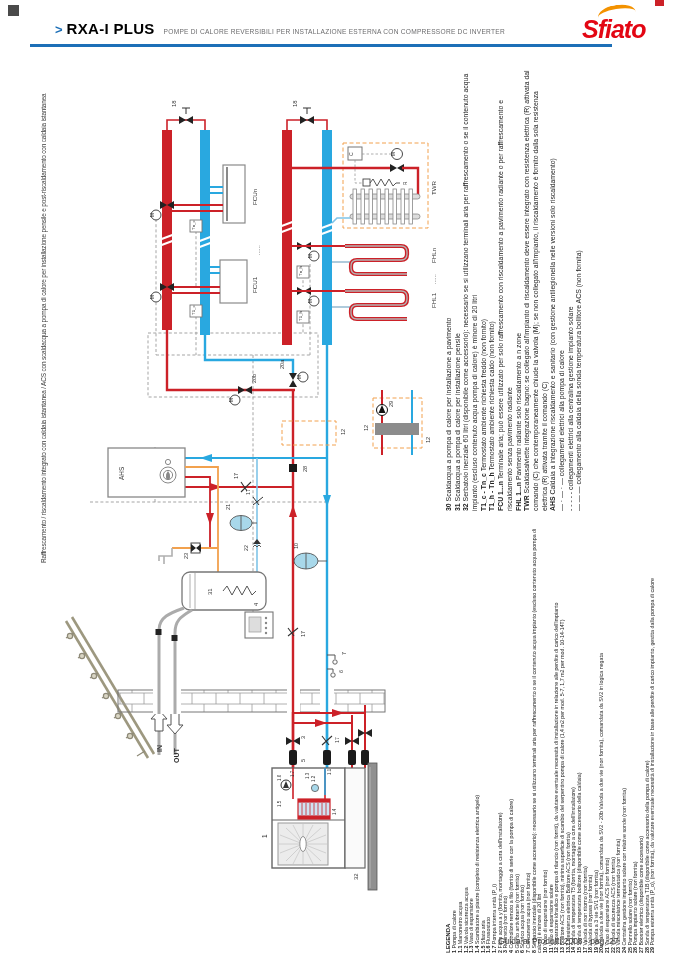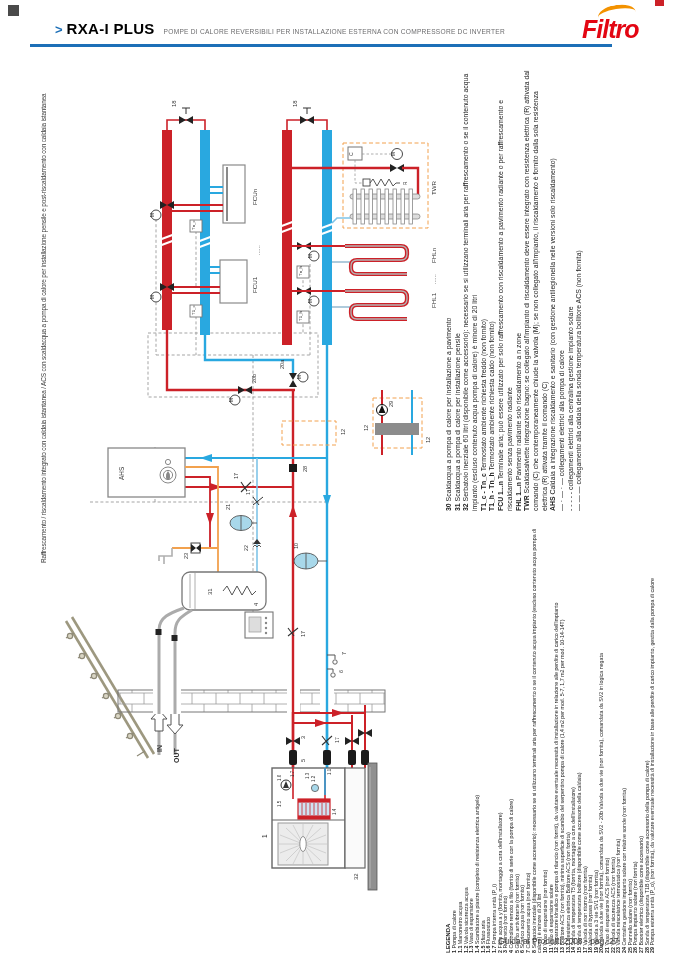--- a/index.html
+++ b/index.html
@@ -47,21 +47,21 @@
   <div class="mark-tr"></div>
 
   <div class="header">
     <span class="hdr-arrow">&gt;</span>
     <span class="hdr-title">RXA-I PLUS</span>
     <span class="hdr-sub">POMPE DI CALORE REVERSIBILI PER INSTALLAZIONE ESTERNA CON COMPRESSORE DC INVERTER</span>
   </div>
   <div class="hdr-rule"></div>
   <div class="logo">
     <span class="logo-arc"></span>
-    <span class="logo-text">Filtro</span>
+    <span class="logo-text">Sfiato</span>
   </div>
 
   <div class="side-text">Raffrescamento / riscaldamento integrato con caldaia istantanea / ACS con scaldacqua a pompa di calore per installazione pensile e post-riscaldamento con caldaia istantanea</div>
 
   <svg class="diagram" width="398" height="900" viewBox="0 0 398 900">
     <defs>
       <pattern id="brick" width="24" height="22" patternUnits="userSpaceOnUse">
         <path d="M0,0 H24 M0,11 H24 M0,22 H24 M12,0 V11 M0,11 V22 M24,11 V22" stroke="#9a9a9a" stroke-width="0.8" fill="none"></path>
       </pattern>
     </defs>

